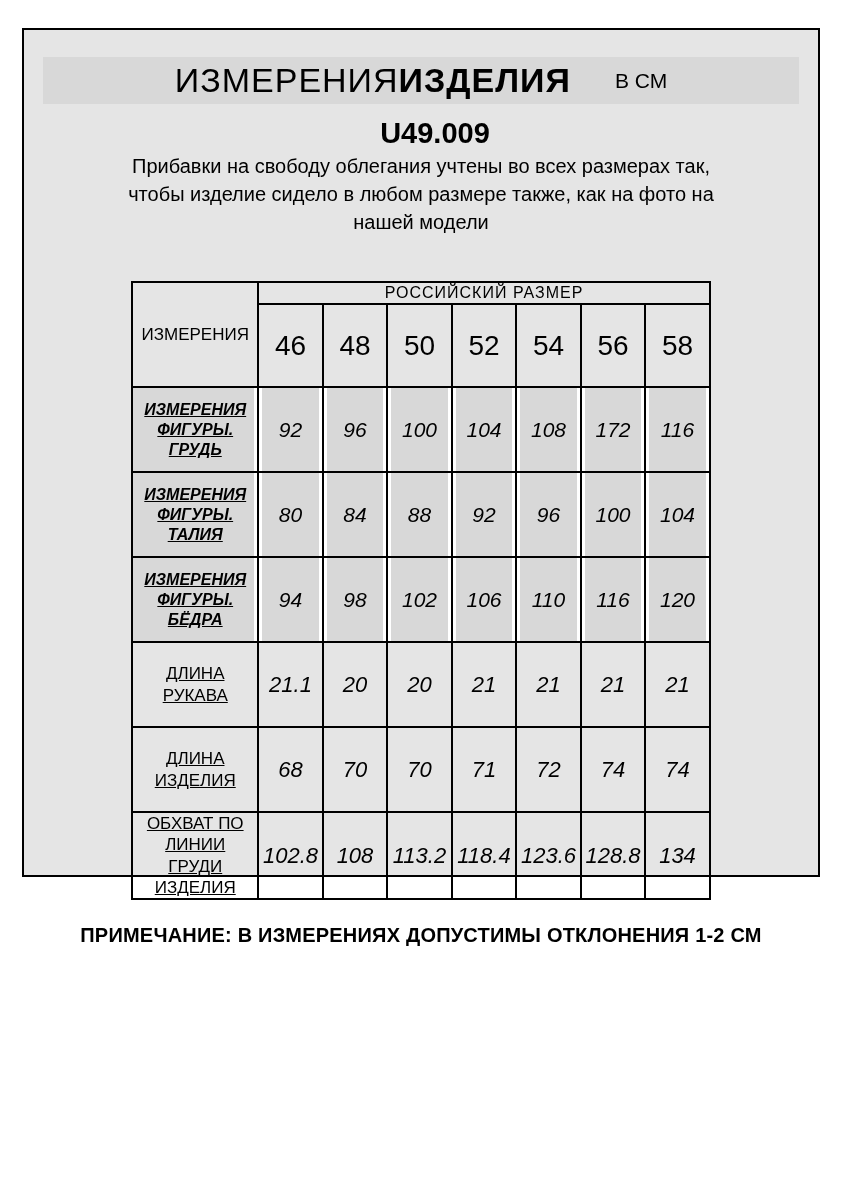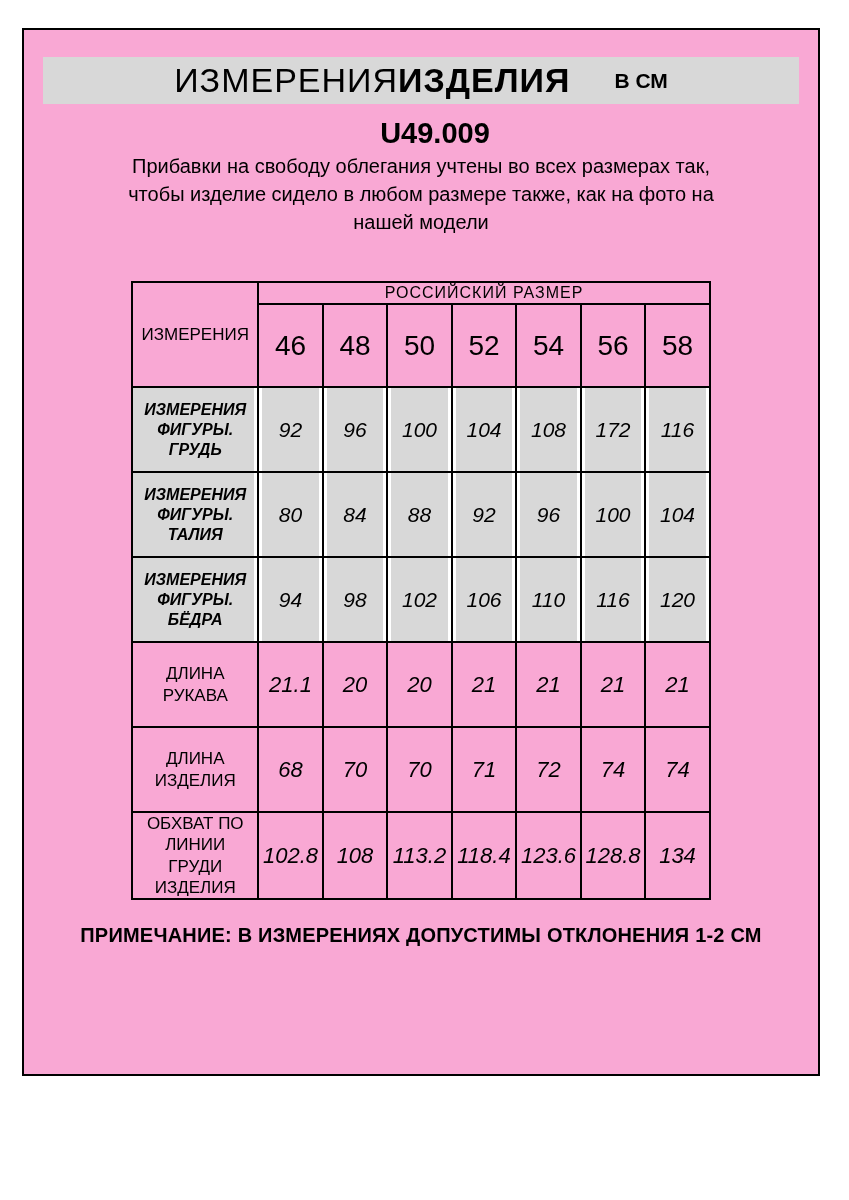--- a/index.html
+++ b/index.html
@@ -6,48 +6,48 @@
     --gray:#d8d8d8;
     --line:#000;
   }
   *{box-sizing:border-box;margin:0;padding:0;}
   html,body{background:#fff;}
   body{
     width:849px;height:1200px;position:relative;
     font-family:"Liberation Sans",sans-serif;color:#000;
   }
   .page-frame{
-    position:absolute;left:22px;top:28px;width:798px;height:1048px;
-    border:2px solid var(--line);background:#f9a8d4;
+    position:absolute;left:22px;top:28px;width:798px;height:849px;
+    border:2px solid var(--line);background:#e5e5e5;
   }
   .header-band{
     margin:27px 19px 0 19px;height:47px;background:var(--gray);
     display:flex;align-items:center;justify-content:center;
   }
   .band-reg{font-size:34px;font-weight:400;letter-spacing:1px;}
   .band-bold{font-size:34px;font-weight:700;letter-spacing:1px;}
-  .band-unit{font-size:21px;font-weight:700;margin-left:44px;text-align:center;}
+  .band-unit{font-size:21px;font-weight:400;margin-left:44px;text-align:center;}
   .product-code{
     margin-top:14px;text-align:center;font-size:29px;line-height:30px;font-weight:700;margin-left:28px;
   }
   .description{margin-top:4px;text-align:center;}
   .description div{font-size:20px;line-height:28px;}
   table.size-table{
     margin:45px auto 0 auto;border-collapse:collapse;table-layout:fixed;
     width:577px;border:2px solid var(--line);
   }
   table.size-table th,table.size-table td{
     border:2px solid var(--line);text-align:center;vertical-align:middle;
     overflow:hidden;
   }
   .corner-cell{font-size:17px;font-weight:400;}
   .group-header-cell{height:22px;font-size:16px;font-weight:400;letter-spacing:1px;}
   .size-cell{height:83px;font-size:28px;font-weight:400;}
   tr.data-row{height:85px;}
-  .label-cell{font-size:17px;font-weight:400;line-height:1.25;padding:0 3px;}
+  .label-cell{font-size:17px;font-weight:400;line-height:1.25;padding:0 3px;text-decoration:underline;}
   .value-cell{font-size:22px;font-weight:400;font-style:italic;}
   tr.shaded .label-cell{
     font-size:16px;font-style:italic;font-weight:700;
     background:linear-gradient(to right,var(--gray) 0 calc(100% - 3px),#fff calc(100% - 3px) 100%);
   }
   tr.shaded .value-cell{
     font-size:21px;font-style:italic;
     background:linear-gradient(to right,#fff 0 3px,var(--gray) 3px calc(100% - 3px),#fff calc(100% - 3px) 100%);
   }
   .note{

